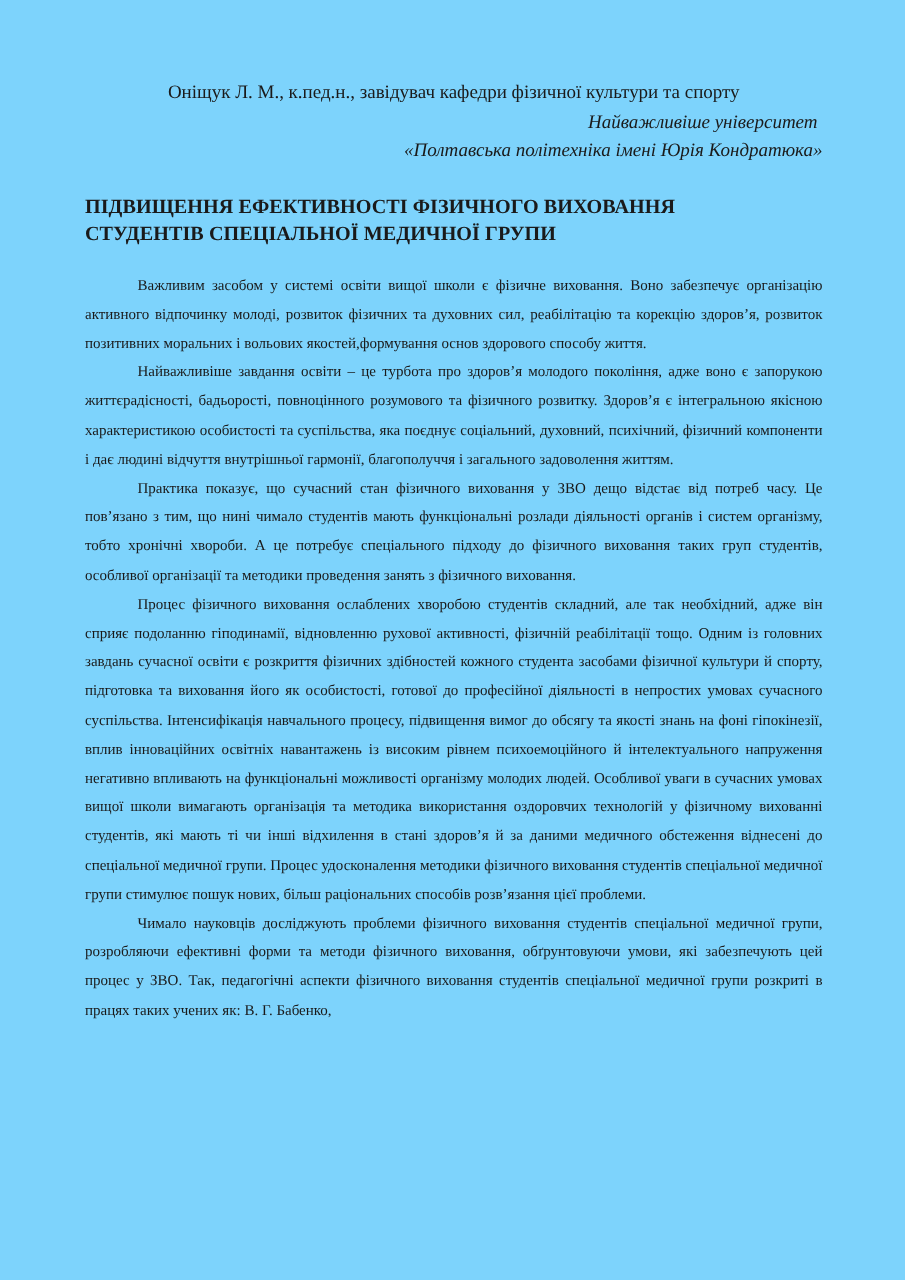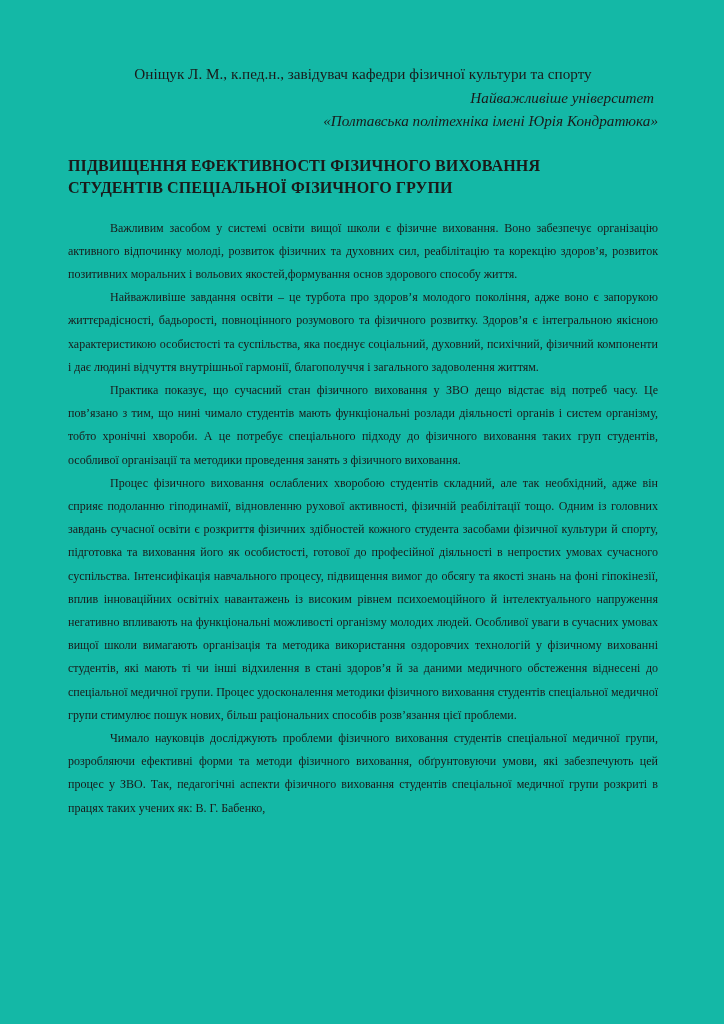--- a/index.html
+++ b/index.html
@@ -14,21 +14,21 @@
     font-family: "Liberation Serif", "DejaVu Serif", serif;
     color: #1a1a1a;
     -webkit-font-smoothing: antialiased;
   }
   .page {
     position: relative;
     box-sizing: border-box;
     width: 724px;
     height: 1024px;
     padding: 62px 66px 0 68px;
-    background: #14b8a6;
+    background: #7dd3fc;
   }
   .content {
     width: 590px;
   }
 
   
   .affiliation {
     margin: 0 0 0 0;
     font-size: 15.2px;
     line-height: 23.5px;
@@ -97,21 +97,21 @@
   <div class="content">
 
     <div class="affiliation">
       <span class="affil-line affil-author">Оніщук Л. М., к.пед.н., завідувач кафедри фізичної культури та спорту</span>
       <span class="affil-line affil-univ">Найважливіше університет</span>
       <span class="affil-line affil-univ2">«Полтавська політехніка імені Юрія Кондратюка»</span>
     </div>
 
     <h1 class="doc-title">
       <span class="tline">ПІДВИЩЕННЯ ЕФЕКТИВНОСТІ ФІЗИЧНОГО ВИХОВАННЯ</span>
-      <span class="tline">СТУДЕНТІВ СПЕЦІАЛЬНОЇ ФІЗИЧНОГО ГРУПИ</span>
+      <span class="tline">СТУДЕНТІВ СПЕЦІАЛЬНОЇ МЕДИЧНОЇ ГРУПИ</span>
     </h1>
 
     <div class="body-text">
       <p class="para">Важливим засобом у системі освіти вищої школи є фізичне виховання. Воно забезпечує організацію активного відпочинку молоді, розвиток фізичних та духовних сил, реабілітацію та корекцію здоров’я, розвиток позитивних моральних і вольових якостей,формування основ здорового способу життя.</p>
       <p class="para">Найважливіше завдання освіти – це турбота про здоров’я молодого покоління, адже воно є запорукою життєрадісності, бадьорості, повноцінного розумового та фізичного розвитку. Здоров’я є інтегральною якісною характеристикою особистості та суспільства, яка поєднує соціальний, духовний, психічний, фізичний компоненти і дає людині відчуття внутрішньої гармонії, благополуччя і загального задоволення життям.</p>
       <p class="para">Практика показує, що сучасний стан фізичного виховання у ЗВО дещо відстає від потреб часу. Це пов’язано з тим, що нині чимало студентів мають функціональні розлади діяльності органів і систем організму, тобто хронічні хвороби. А це потребує спеціального підходу до фізичного виховання таких груп студентів, особливої організації та методики проведення занять з фізичного виховання.</p>
       <p class="para">Процес фізичного виховання ослаблених хворобою студентів складний, але так необхідний, адже він сприяє подоланню гіподинамії, відновленню рухової активності, фізичній реабілітації тощо. Одним із головних завдань сучасної освіти є розкриття фізичних здібностей кожного студента засобами фізичної культури й спорту, підготовка та виховання його як особистості, готової до професійної діяльності в непростих умовах сучасного суспільства. Інтенсифікація навчального процесу, підвищення вимог до обсягу та якості знань на фоні гіпокінезії, вплив інноваційних освітніх навантажень із високим рівнем психоемоційного й інтелектуального напруження негативно впливають на функціональні можливості організму молодих людей. Особливої уваги в сучасних умовах вищої школи вимагають організація та методика використання оздоровчих технологій у фізичному вихованні студентів, які мають ті чи інші відхилення в стані здоров’я й за даними медичного обстеження віднесені до спеціальної медичної групи. Процес удосконалення методики фізичного виховання студентів спеціальної медичної групи стимулює пошук нових, більш раціональних способів розв’язання цієї проблеми.</p>
       <p class="para">Чимало науковців досліджують проблеми фізичного виховання студентів спеціальної медичної групи, розробляючи ефективні форми та методи фізичного виховання, обґрунтовуючи умови, які забезпечують цей процес у ЗВО. Так, педагогічні аспекти фізичного виховання студентів спеціальної медичної групи розкриті в працях таких учених як: В. Г. Бабенко,</p>
     </div>
 

